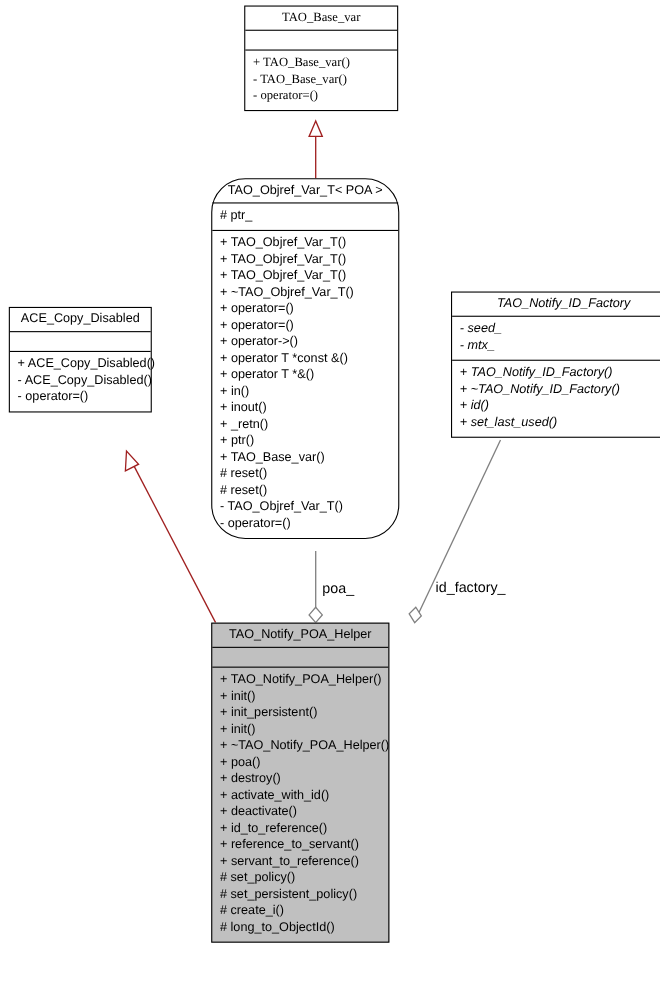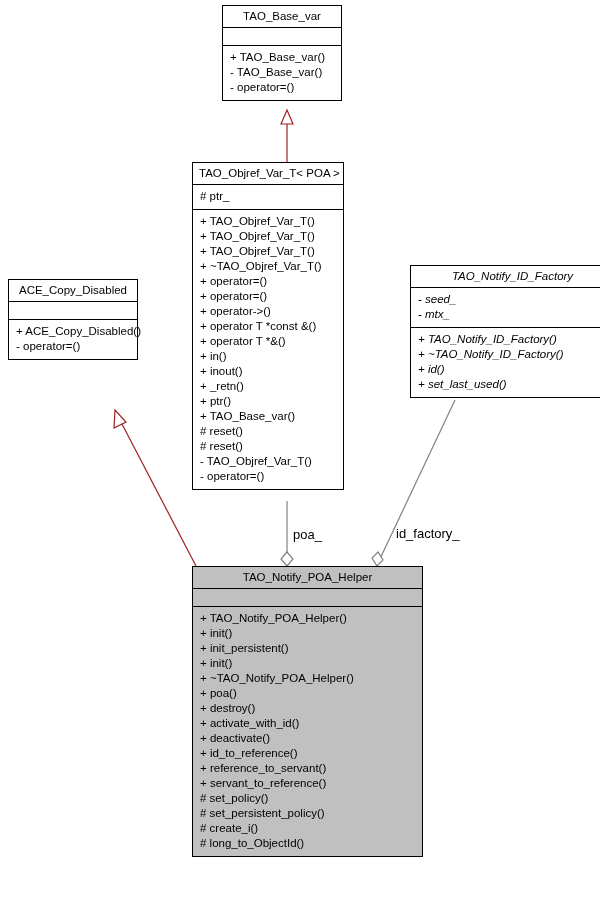--- a/index.html
+++ b/index.html
@@ -92,33 +92,33 @@
       <line x1="287" y1="563" x2="287" y2="501" stroke="#808080" stroke-width="1.2"></line>
       <polygon points="287,552 281,559 287,566 293,559" fill="#ffffff" stroke="#808080" stroke-width="1.2"></polygon>
     </g>
 
     <g>
       <line x1="378" y1="563" x2="455" y2="400" stroke="#808080" stroke-width="1.2"></line>
       <polygon points="378,552 372,558 377,566 383,560" fill="#ffffff" stroke="#808080" stroke-width="1.2"></polygon>
     </g>
   </svg>
 
-  <div class="uml-box" style="left:222px; top:5px; width:120px;">
+  <div class="uml-box" style="left:222px; top:5px; width:140px;font-family:Liberation Serif, serif;">
     <div class="uml-title">TAO_Base_var</div>
     <div class="uml-sep"></div>
     <div class="uml-compartment empty"></div>
     <div class="uml-sep"></div>
     <div class="uml-compartment">
       <div class="uml-row">+ TAO_Base_var()</div>
       <div class="uml-row">- TAO_Base_var()</div>
       <div class="uml-row">- operator=()</div>
     </div>
   </div>
 
-  <div class="uml-box" style="left:192px; top:162px; width:152px;">
+  <div class="uml-box" style="left:192px; top:162px; width:171px;border-radius:31px;">
     <div class="uml-title">TAO_Objref_Var_T&lt; POA &gt;</div>
     <div class="uml-sep"></div>
     <div class="uml-compartment">
       <div class="uml-row"># ptr_</div>
     </div>
     <div class="uml-sep"></div>
     <div class="uml-compartment">
       <div class="uml-row">+ TAO_Objref_Var_T()</div>
       <div class="uml-row">+ TAO_Objref_Var_T()</div>
       <div class="uml-row">+ TAO_Objref_Var_T()</div>
@@ -140,41 +140,42 @@
     </div>
   </div>
 
   <div class="uml-box" style="left:8px; top:279px; width:130px;">
     <div class="uml-title">ACE_Copy_Disabled</div>
     <div class="uml-sep"></div>
     <div class="uml-compartment empty"></div>
     <div class="uml-sep"></div>
     <div class="uml-compartment">
       <div class="uml-row">+ ACE_Copy_Disabled()</div>
+      <div class="uml-row">- ACE_Copy_Disabled()</div>
       <div class="uml-row">- operator=()</div>
     </div>
   </div>
 
   <div class="uml-box" style="left:410px; top:265px; width:205px;font-style:italic;">
     <div class="uml-title">TAO_Notify_ID_Factory</div>
     <div class="uml-sep"></div>
     <div class="uml-compartment">
       <div class="uml-row">- seed_</div>
       <div class="uml-row">- mtx_</div>
     </div>
     <div class="uml-sep"></div>
     <div class="uml-compartment">
       <div class="uml-row">+ TAO_Notify_ID_Factory()</div>
       <div class="uml-row">+ ~TAO_Notify_ID_Factory()</div>
       <div class="uml-row">+ id()</div>
       <div class="uml-row">+ set_last_used()</div>
     </div>
   </div>
 
-  <div class="uml-box filled" style="left:192px; top:566px; width:231px;">
+  <div class="uml-box filled" style="left:192px; top:566px; width:162px;">
     <div class="uml-title">TAO_Notify_POA_Helper</div>
     <div class="uml-sep"></div>
     <div class="uml-compartment empty"></div>
     <div class="uml-sep"></div>
     <div class="uml-compartment">
       <div class="uml-row">+ TAO_Notify_POA_Helper()</div>
       <div class="uml-row">+ init()</div>
       <div class="uml-row">+ init_persistent()</div>
       <div class="uml-row">+ init()</div>
       <div class="uml-row">+ ~TAO_Notify_POA_Helper()</div>

